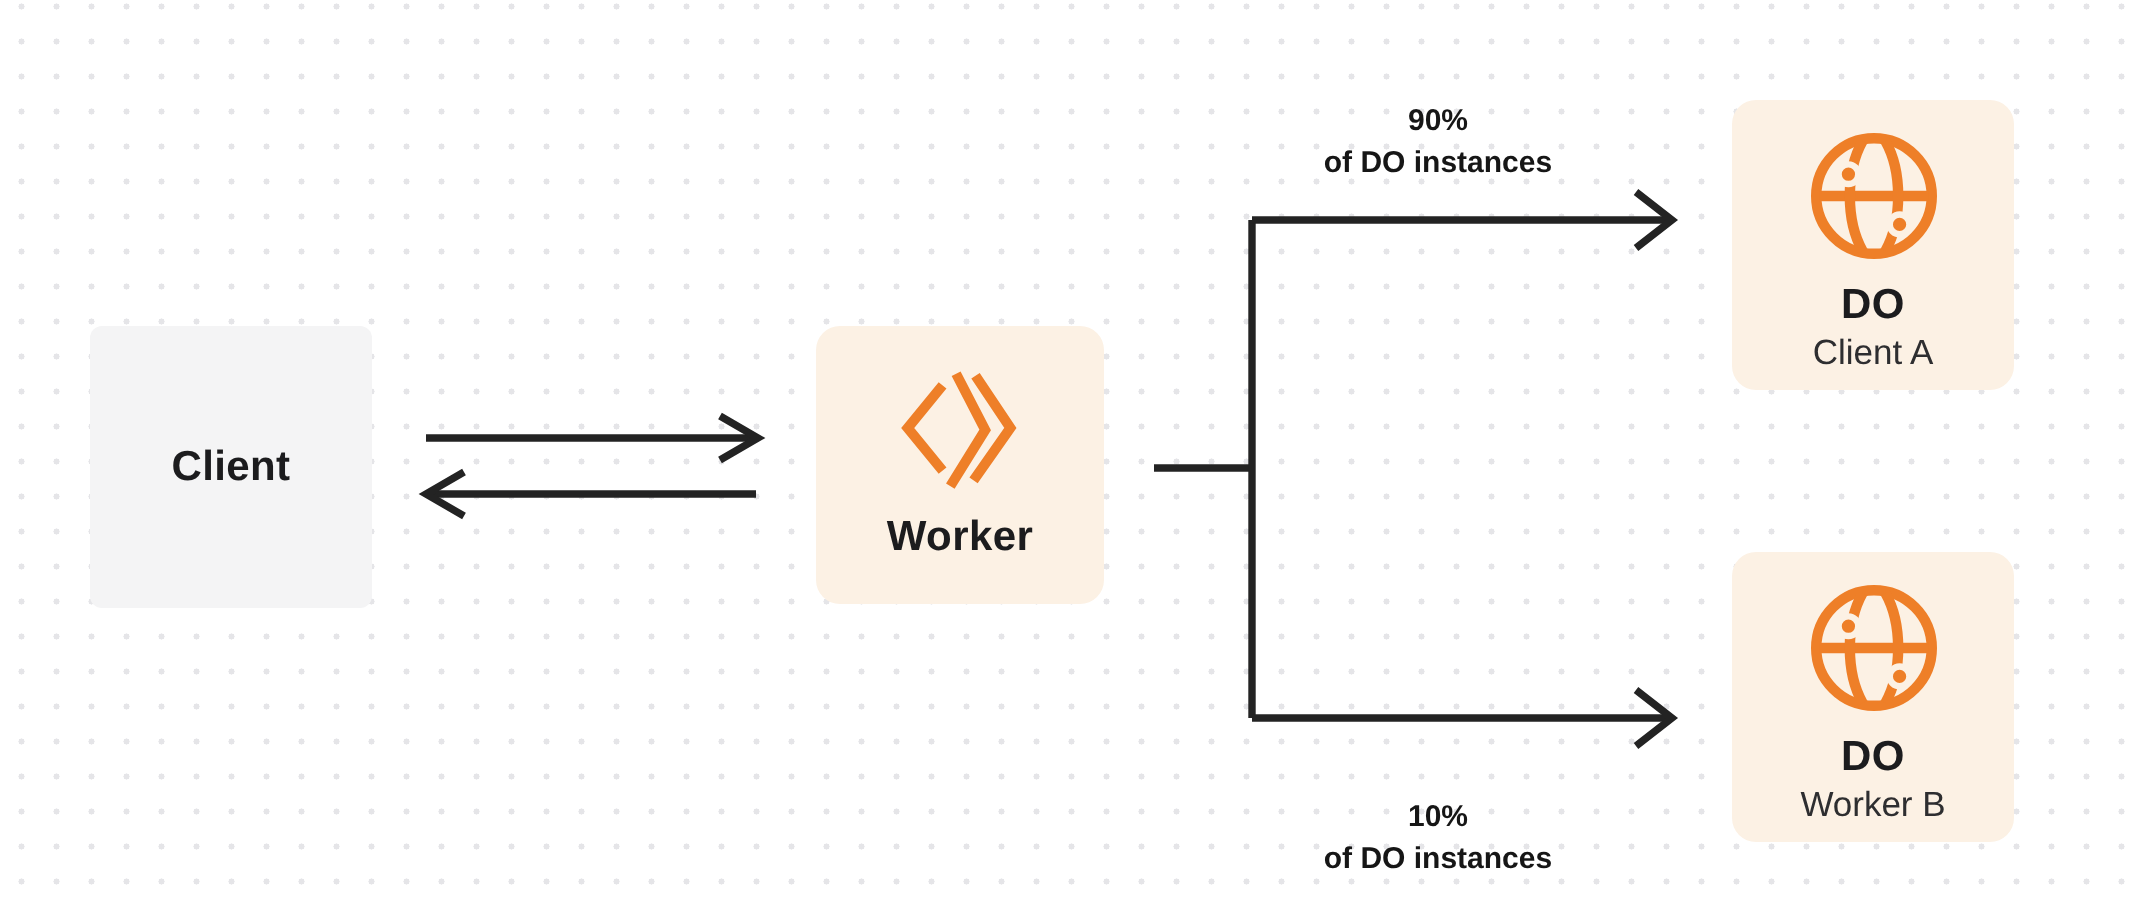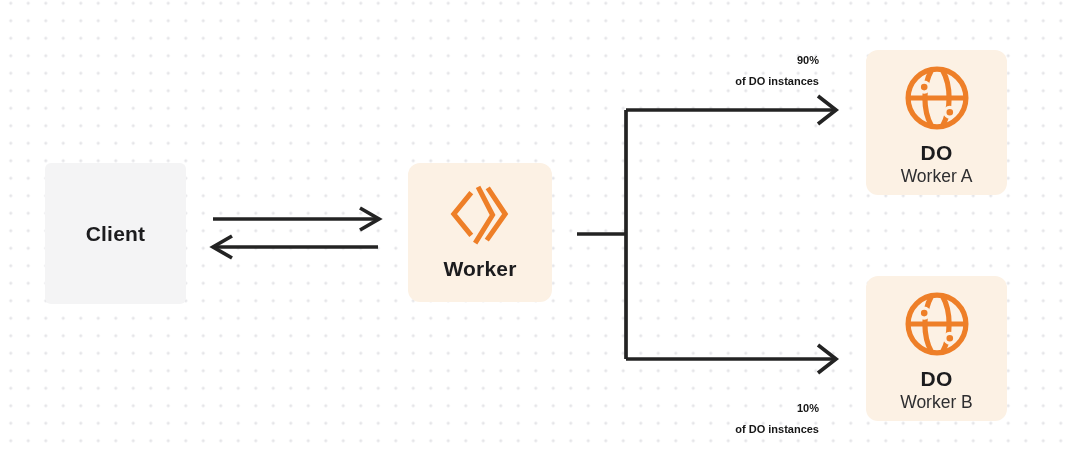--- a/index.html
+++ b/index.html
@@ -69,22 +69,22 @@
     font-weight: 400;
     color: #2e2e30;
     line-height: 23px;
   }
   .worker-icon-wrap { margin-top: 19px; line-height: 0; }
   .globe-icon-wrap { margin-top: 12px; line-height: 0; }
   .edge-label {
     position: absolute;
     left: 619px;
     width: 200px;
-    text-align: right;
-    font-size: 11px;
+    text-align: center;
+    font-size: 15px;
     font-weight: 700;
     color: #161616;
     line-height: 21px;
   }
   .edge-label-top { top: 50px; }
   .edge-label-bottom { top: 373px; margin-top: 25px; }
 </style>
 </head>
 <body>
 
@@ -132,21 +132,21 @@
           <circle cx="38" cy="38" r="30.5"></circle>
           <line x1="9" y1="38" x2="67" y2="38"></line>
           <path d="M32 9 C 23 25, 23 51, 32 67"></path>
           <path d="M44 9 C 53 25, 53 51, 44 67"></path>
         </g>
         <circle cx="24.5" cy="26.5" r="5.2" fill="#ee7f28" stroke="#fcf1e4" stroke-width="3.4"></circle>
         <circle cx="51.5" cy="53" r="5.2" fill="#ee7f28" stroke="#fcf1e4" stroke-width="3.4"></circle>
       </svg>
     </span>
     <span class="node-title">DO</span>
-    <span class="node-subtitle">Worker A</span>
+    <span class="node-subtitle">Client A</span>
   </div>
 
   <div class="node node-do node-do-b">
     <span class="globe-icon-wrap">
       <svg width="72" height="72" viewBox="0 0 76 76" aria-hidden="true">
         <g fill="none" stroke="#ee7f28" stroke-width="5.5">
           <circle cx="38" cy="38" r="30.5"></circle>
           <line x1="9" y1="38" x2="67" y2="38"></line>
           <path d="M32 9 C 23 25, 23 51, 32 67"></path>
           <path d="M44 9 C 53 25, 53 51, 44 67"></path>

